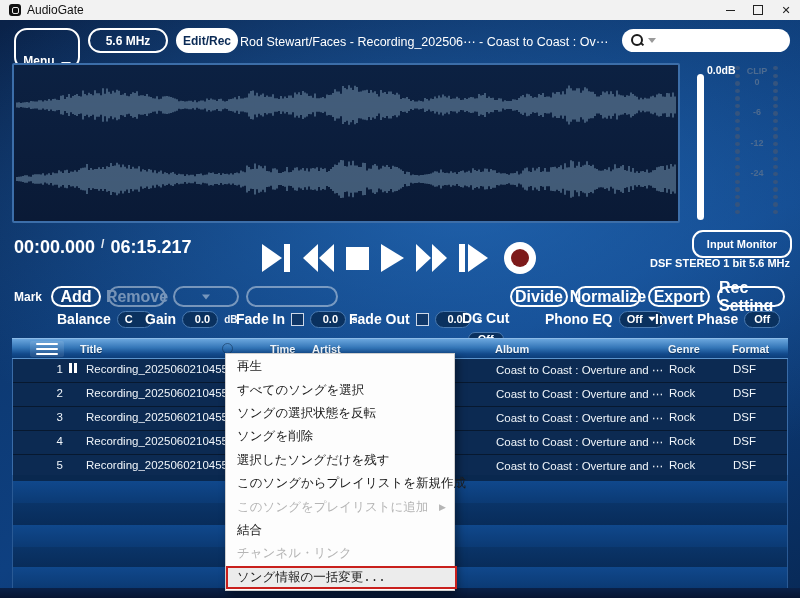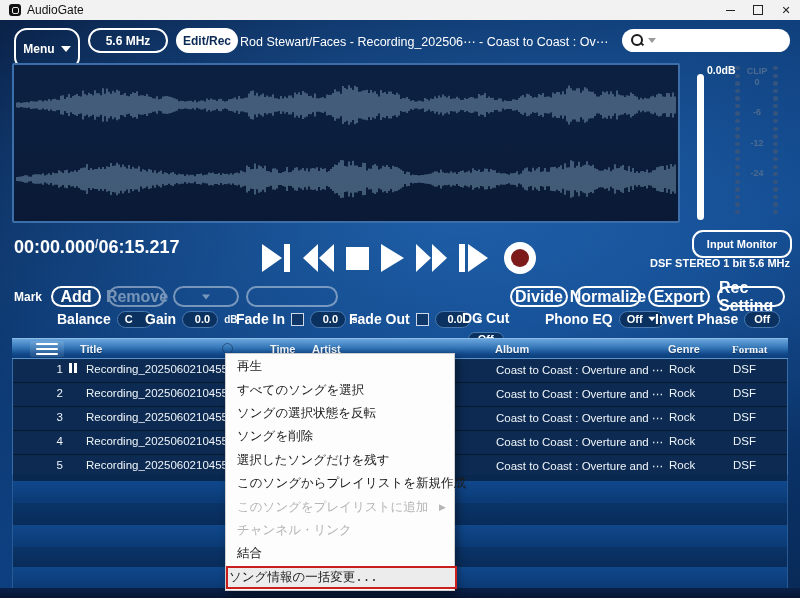--- a/index.html
+++ b/index.html
@@ -19,21 +19,21 @@
 
   
   .mainbody{position:absolute;left:0;top:20px;width:800px;height:578px;
     background:
       radial-gradient(ellipse 950px 460px at 58% 32%, rgba(45,125,210,.55), rgba(0,0,0,0) 62%),
       linear-gradient(155deg,#0a2248 0%,#0d3a74 38%,#0e4081 58%,#082a58 100%);}
 
   
   .pill{box-sizing:border-box;border:2px solid #fff;border-radius:13px;color:#fff;font-weight:bold;
     display:flex;align-items:center;justify-content:center;font-size:12px;background:transparent;}
-  .btn-menu{position:absolute;left:14px;top:8px;width:66px;height:42px;gap:6px;border-width:2.5px;}
+  .btn-menu{position:absolute;left:14px;top:8px;width:66px;height:42px;gap:6px;border-width:2.5px;align-items:flex-end;}
   .caret-down{width:0;height:0;border-left:5px solid transparent;border-right:5px solid transparent;border-top:6px solid #fff;}
   .btn-rate{position:absolute;left:88px;top:8px;width:80px;height:25px;border-width:2.5px;}
   .btn-mode{position:absolute;left:176px;top:8px;width:62px;height:25px;background:#fff;color:#0a2a55;border-color:#fff;}
   .nowplaying{position:absolute;left:240px;top:14px;width:350px;text-align:center;color:#fff;font-size:12.5px;white-space:nowrap;}
   .searchbox{position:absolute;left:622px;top:9px;width:168px;height:23px;background:#fff;border-radius:12px;display:flex;align-items:center;padding-left:9px;box-sizing:border-box;gap:4px;}
   .mag{position:relative;width:13px;height:13px;}
   .mag::before{content:"";position:absolute;left:0;top:0;width:8px;height:8px;border:2px solid #1a1a1a;border-radius:50%;}
   .mag::after{content:"";position:absolute;left:9px;top:9px;width:4px;height:2px;background:#1a1a1a;transform:rotate(45deg);}
   .search-caret{width:0;height:0;border-left:4px solid transparent;border-right:4px solid transparent;border-top:5px solid #9a9a9a;}
   .searchinput{flex:1;border:none;outline:none;background:transparent;font-size:11px;min-width:10px;}
@@ -46,21 +46,21 @@
   
   .meter-slider{position:absolute;left:697px;top:54px;width:7px;height:146px;background:#fff;border-radius:3.5px;}
   .meter-db{position:absolute;left:707px;top:44px;color:#fff;font-weight:bold;font-size:10.5px;}
   .dotcol{position:absolute;top:46px;width:6px;display:flex;flex-direction:column;gap:3.2px;}
   .dotcol i{width:5px;height:4.4px;background:#35547e;border-radius:50%;}
   .dotcol.c1{left:735px;} .dotcol.c2{left:773px;}
   .meter-labels{position:absolute;left:744px;top:46px;width:26px;color:#4d6b90;font-weight:bold;font-size:9px;text-align:center;}
   .meter-labels span{position:absolute;left:0;width:26px;}
 
   
-  .timedisp{position:absolute;left:14px;top:217px;color:#fff;display:flex;align-items:flex-start;gap:0;white-space:nowrap;}
+  .timedisp{position:absolute;left:14px;top:217px;color:#fff;display:flex;align-items:flex-start;gap:6px;white-space:nowrap;}
   .timedisp .big{font-size:18px;font-weight:bold;}
   .timedisp .sep{font-size:12px;font-weight:bold;opacity:.9;}
   .transport{position:absolute;left:262px;top:222px;display:flex;align-items:center;gap:12px;}
   .tbtn{display:flex;align-items:center;justify-content:center;}
   .tbtn svg{display:block;}
   .recbtn{position:relative;width:32px;height:32px;background:#fff;border-radius:50%;margin-left:4px;}
   .recbtn::after{content:"";position:absolute;left:7px;top:7px;width:18px;height:18px;background:#7d1a1a;border-radius:50%;}
   .btn-inputmon{position:absolute;left:692px;top:210px;width:100px;height:28px;font-size:11px;border-radius:11px;text-align:right;}
   .fmtinfo{position:absolute;right:10px;top:237px;color:#fff;font-weight:bold;font-size:11px;}
 
@@ -91,21 +91,21 @@
   .g-dccut{left:462px;flex-direction:column;} .g-phono{left:545px;} .g-invert{left:655px;}
 
   
   .thead{position:absolute;left:12px;top:318px;width:776px;height:21px;
     background:linear-gradient(180deg,#6aa6dd 0%,#3577b8 45%,#124a8c 78%,#0d3d78 100%);
     border-top:1px solid #8cbbe8;border-bottom:1px solid #5b93cc;box-sizing:border-box;}
   .thead span{position:absolute;top:4px;color:#eef5fc;font-weight:bold;font-size:11px;text-shadow:0 1px 1px rgba(0,0,0,.45);}
   .hamburger{position:absolute;left:18px;top:2px;width:34px;height:16px;background:rgba(255,255,255,.10);border-radius:2px;
     display:flex;flex-direction:column;justify-content:center;gap:2.5px;align-items:center;}
   .hamburger b{display:block;width:22px;height:2.5px;background:#fff;border-radius:1px;}
-  .h-title{left:68px;} .h-time{left:258px;} .h-artist{left:300px;} .h-album{left:483px;} .h-genre{left:656px;} .h-format{left:720px;font-family:Liberation Serif, serif;}
+  .h-title{left:68px;} .h-time{left:258px;} .h-artist{left:300px;} .h-album{left:483px;} .h-genre{left:656px;} .h-format{left:720px;}
   .h-status{position:absolute;left:210px;top:4px;width:11px;height:11px;border:1.5px solid rgba(15,45,80,.55);border-radius:50%;box-sizing:border-box;}
 
   .rows{position:absolute;left:12px;top:339px;width:776px;box-sizing:border-box;
     border-left:1px solid #3a6ca8;border-right:1px solid #3a6ca8;background:#081c38;}
   .row{position:relative;height:23px;background:#0c2a52;border-bottom:1px solid #07182f;}
   .row span{position:absolute;top:4px;color:#f0f5fa;font-size:11.5px;white-space:nowrap;}
   .rnum{left:18px;width:32px;text-align:right;}
   .pausei{position:absolute;left:56px;top:6px;display:flex;gap:2px;}
   .pausei i{display:block;width:3px;height:10px;background:#fff;}
   .rtitle{left:73px;} .ralbum{left:483px;} .rgenre{left:656px;} .rformat{left:720px;}
@@ -119,21 +119,21 @@
   .stripe.dark.s4{height:20px;} .stripe.light.s5{height:21px;}
   .bottombar{position:absolute;left:0;top:568px;width:800px;height:10px;background:linear-gradient(180deg,#0a2148,#071532);}
 
   
   .ctxmenu{position:absolute;left:225px;top:333px;width:230px;background:#fdfdfd;border:1px solid #cfcfcf;
     box-shadow:3px 4px 8px rgba(0,0,0,.38);box-sizing:border-box;z-index:10;padding:1px 0;}
   .mitem{position:relative;height:23.4px;display:flex;align-items:center;padding-left:11px;box-sizing:border-box;
     color:#1c1c1c;font-size:12.5px;white-space:nowrap;}
   .mitem.disabled{color:#b5b5b5;}
   .mitem .msub{position:absolute;right:8px;font-size:9px;color:#b5b5b5;}
-  .mitem.highlighted{background:#ececec;border:2px solid #c9201d;width:calc(100% + 3px);padding-left:1px;font-family:Liberation Mono, monospace;}
+  .mitem.highlighted{background:#ececec;border:2px solid #c9201d;width:calc(100% + 3px);padding-left:9px;font-family:Liberation Mono, monospace;}
 </style>
 </head>
 <body>
 
 <div class="app">
 
   <div class="titlebar">
     <div class="appicon"></div>
     <div class="apptitle">AudioGate</div>
     <div class="winbtn min">
@@ -438,30 +438,30 @@
         <div class="mitem">
           <span class="mlabel">このソングからプレイリストを新規作成</span>
 
         </div>
 
         <div class="mitem disabled">
           <span class="mlabel">このソングをプレイリストに追加</span>
           <span class="msub">▶</span>
         </div>
 
+        <div class="mitem">
+          <span class="mlabel">結合</span>
+
+        </div>
+
         <div class="mitem disabled">
           <span class="mlabel">チャンネル・リンク</span>
 
         </div>
 
-        <div class="mitem">
-          <span class="mlabel">結合</span>
-
-        </div>
-
         <div class="mitem highlighted">
           <span class="mlabel">ソング情報の一括変更...</span>
 
         </div>
       </div>
 
   </div>
 </div>
 
 </body></html>

